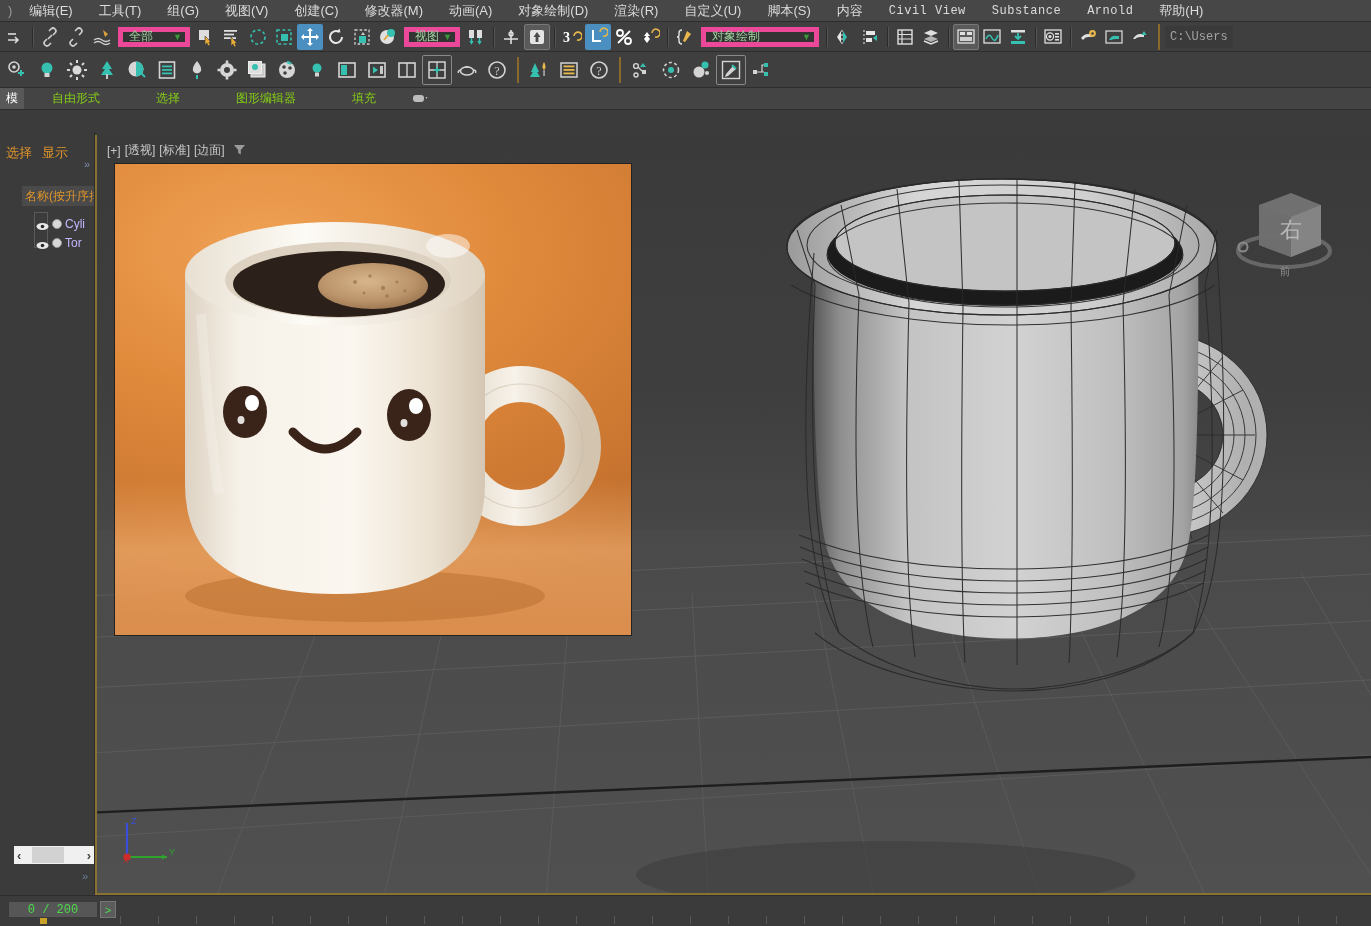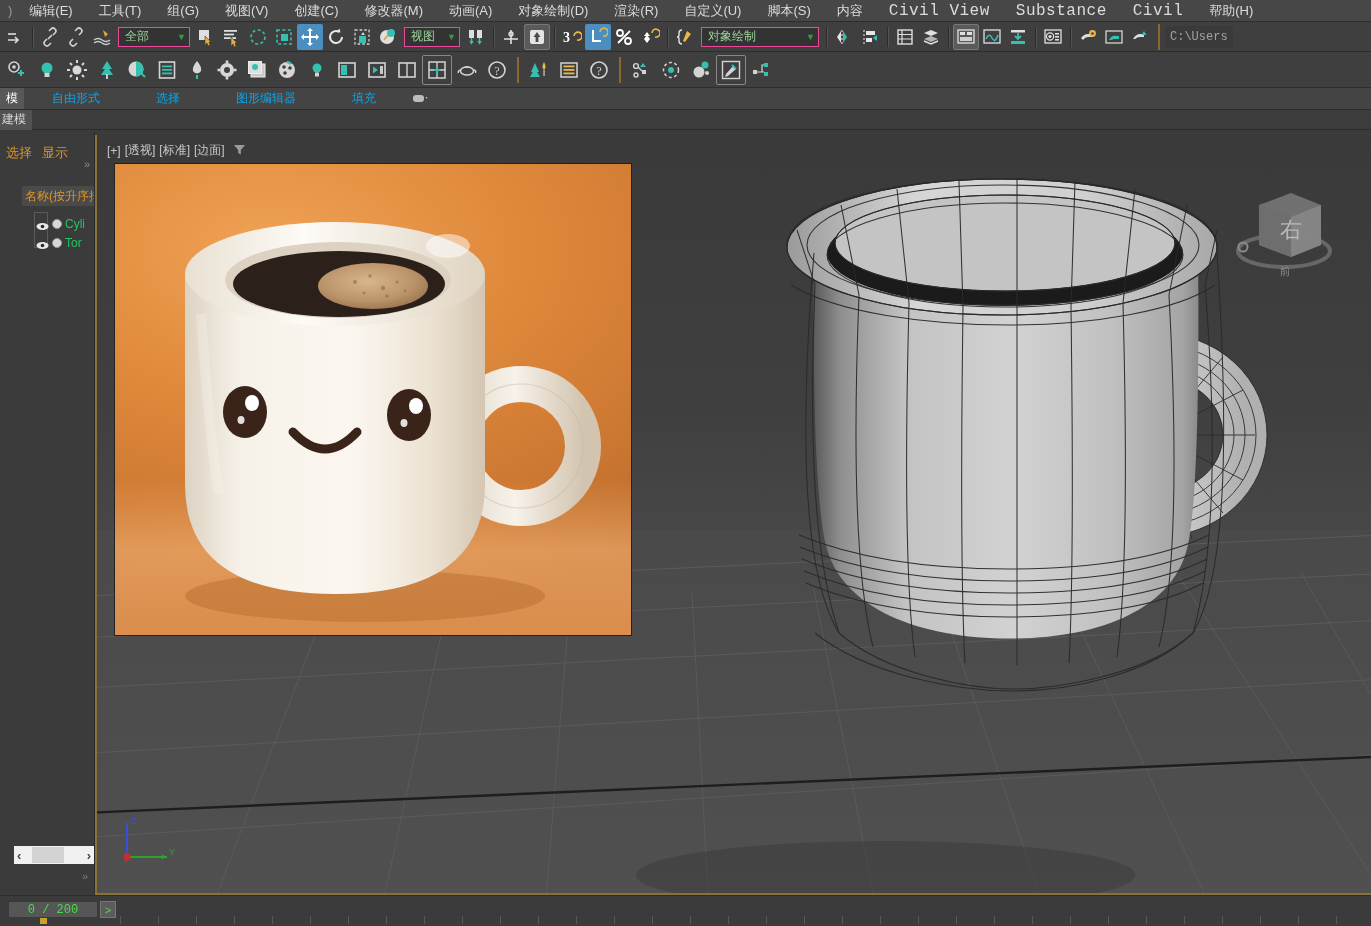--- a/index.html
+++ b/index.html
@@ -14,40 +14,40 @@
   
   .menubar{
     position:absolute; top:0; left:0; width:1371px; height:22px;
     background:#474747; border-bottom:1px solid #2d2d2d;
     display:flex; align-items:center; padding-left:4px;
   }
   .menubar .mi{
     color:#dcdcdc; font-size:13px; padding:0 13px; height:22px; line-height:22px;
     white-space:nowrap; cursor:default;
   }
-  .menubar .mi.mono{ font-family:"Liberation Mono", monospace; font-size:16px; letter-spacing:.5px;text-align:center;}
+  .menubar .mi.mono{ font-family:"Liberation Mono", monospace; font-size:12px; letter-spacing:.5px;text-align:center;}
 
   
   .toolbar1{
     position:absolute; top:22px; left:0; width:1371px; height:30px;
     background:#3f3f3f; border-bottom:1px solid #2d2d2d;
     display:flex; align-items:center; padding-left:2px; gap:0px;
   }
   .tbtn{
     width:26px; height:26px; display:flex; align-items:center; justify-content:center;
     border-radius:2px; flex:0 0 auto; position:relative; cursor:default;
   }
   .tbtn.active{ background:#4a8fbf; }
   .tbtn.framed{ background:#5a5a5a; border:1px solid #777; }
   .sep{ width:1px; height:20px; background:#2b2b2b; margin:0 4px; flex:0 0 auto;
         box-shadow:1px 0 0 #545454; }
   .sepv{ width:2px; height:26px; background:#8a6a2a; margin:0 5px; flex:0 0 auto; }
 
   .combo{
-    height:20px; background:#333; border:1px solid #ec4899; display:flex;
+    height:20px; background:#333; border:5px solid #ec4899; display:flex;
     align-items:center; justify-content:space-between; padding:0 3px 0 6px;
     color:#9ed39e; font-size:12px; margin:0 3px; flex:0 0 auto; cursor:default;
   }
   .combo .cv{ overflow:hidden; white-space:nowrap; }
   .combo .car{ color:#3a9a3a; font-size:9px; margin-left:4px; }
 
   .pathfield{
     height:22px; background:#3a3a3a; color:#a3a3a3; font-size:12px;
     font-family:"Liberation Mono", monospace; display:flex; align-items:center;
     padding-left:5px; overflow:hidden; white-space:nowrap; flex:0 0 auto;
@@ -64,21 +64,21 @@
     flex:0 0 auto; cursor:default; border-radius:2px;
   }
   .tbtn2.framed{ border:1px solid #888; }
 
   
   .ribbon{
     position:absolute; top:88px; left:0; width:1371px; height:22px;
     background:#444; border-bottom:1px solid #2d2d2d; display:flex; align-items:stretch;
   }
   .rtab{
-    color:#0ea5e9; font-size:12px; padding:0 28px; display:flex; align-items:center;
+    color:#84cc16; font-size:12px; padding:0 28px; display:flex; align-items:center;
     cursor:default; white-space:nowrap;
   }
   .rtab.sel{ background:#585858; color:#fff; }
   .ribbon-drop{ display:flex; align-items:center; padding:0 8px; }
 
   .ribbon2{
     position:absolute; top:110px; left:0; width:1371px; height:20px;
     background:#3c3c3c; border-bottom:1px solid #2d2d2d; display:flex; align-items:center;
   }
   .rtab2{ color:#d4d4d4; font-size:12px; padding:0 6px 0 2px; display:flex; align-items:center;
@@ -114,21 +114,21 @@
     align-items:center; padding-left:3px; white-space:nowrap; overflow:hidden;
   }
   .exp-row{
     position:absolute; left:22px; width:74px; height:19px;
     display:flex; align-items:center; gap:3px; padding-left:14px;
     white-space:nowrap; overflow:hidden;
   }
   .exp-row .eye{ width:13px; height:11px; flex:0 0 auto; }
   .exp-row .dot{ width:10px; height:10px; border-radius:50%; background:#d8d8d8; flex:0 0 auto;
                  border:1px solid #999; }
-  .exp-row .nm{ color:#22c55e; font-size:12px; }
+  .exp-row .nm{ color:#c4b5fd; font-size:12px; }
   .exp-box{ position:absolute; left:34px; top:80px; width:14px; height:36px;
             border:1px solid #5b5b5b; }
 
   .exp-scroll{
     position:absolute; left:14px; bottom:30px; width:80px; height:18px;
     background:#f0f0f0; display:flex; align-items:center; justify-content:space-between;
     padding:0 3px; cursor:default;
   }
   .exp-scroll .ar{ color:#444; font-size:13px; font-weight:bold; }
   .exp-scroll .thumb{ position:absolute; left:18px; top:1px; width:32px; height:16px;
@@ -208,21 +208,21 @@
     <div class="mi">创建(C)</div>
     <div class="mi">修改器(M)</div>
     <div class="mi">动画(A)</div>
     <div class="mi">对象绘制(D)</div>
     <div class="mi">渲染(R)</div>
     <div class="mi">自定义(U)</div>
     <div class="mi">脚本(S)</div>
     <div class="mi">内容</div>
     <div class="mi mono">Civil View</div>
     <div class="mi mono">Substance</div>
-    <div class="mi mono">Civil</div>
+    <div class="mi mono">Arnold</div>
     <div class="mi">帮助(H)</div>
   </div>
 
   <div class="toolbar1">
 
     <div class="tbtn">
       <svg width="18" height="18" viewBox="0 0 18 18">
           <path d="M2 12 H12 M9 9 l3 3 -3 3" stroke="#dcdcdc" stroke-width="1.6" fill="none"></path>
           <path d="M2 6 H10" stroke="#dcdcdc" stroke-width="1.6" fill="none"></path>
         </svg>
@@ -659,23 +659,20 @@
     <div class="rtab">自由形式</div>
     <div class="rtab">选择</div>
     <div class="rtab">图形编辑器</div>
     <div class="rtab">填充</div>
     <div class="ribbon-drop">
       <svg width="16" height="12" viewBox="0 0 16 12">
           <rect x="1" y="2" width="11" height="7" rx="3" fill="#bcbcbc"></rect>
           <path d="M13.5 4 l2 0 -1 2 z" fill="#bcbcbc"></path>
         </svg>
     </div>
-  </div>
-  <div class="ribbon2">
-    <div class="rtab2">建模</div>
   </div>
 
   <div class="lefttools">
     <div class="ltbtn blue">
       <svg width="14" height="14" viewBox="0 0 14 14">
           <circle cx="7" cy="7" r="5" fill="#e8e8e8"></circle>
         </svg>
       </div>
     <div class="ltbtn blue">
       <svg width="14" height="14" viewBox="0 0 14 14">

